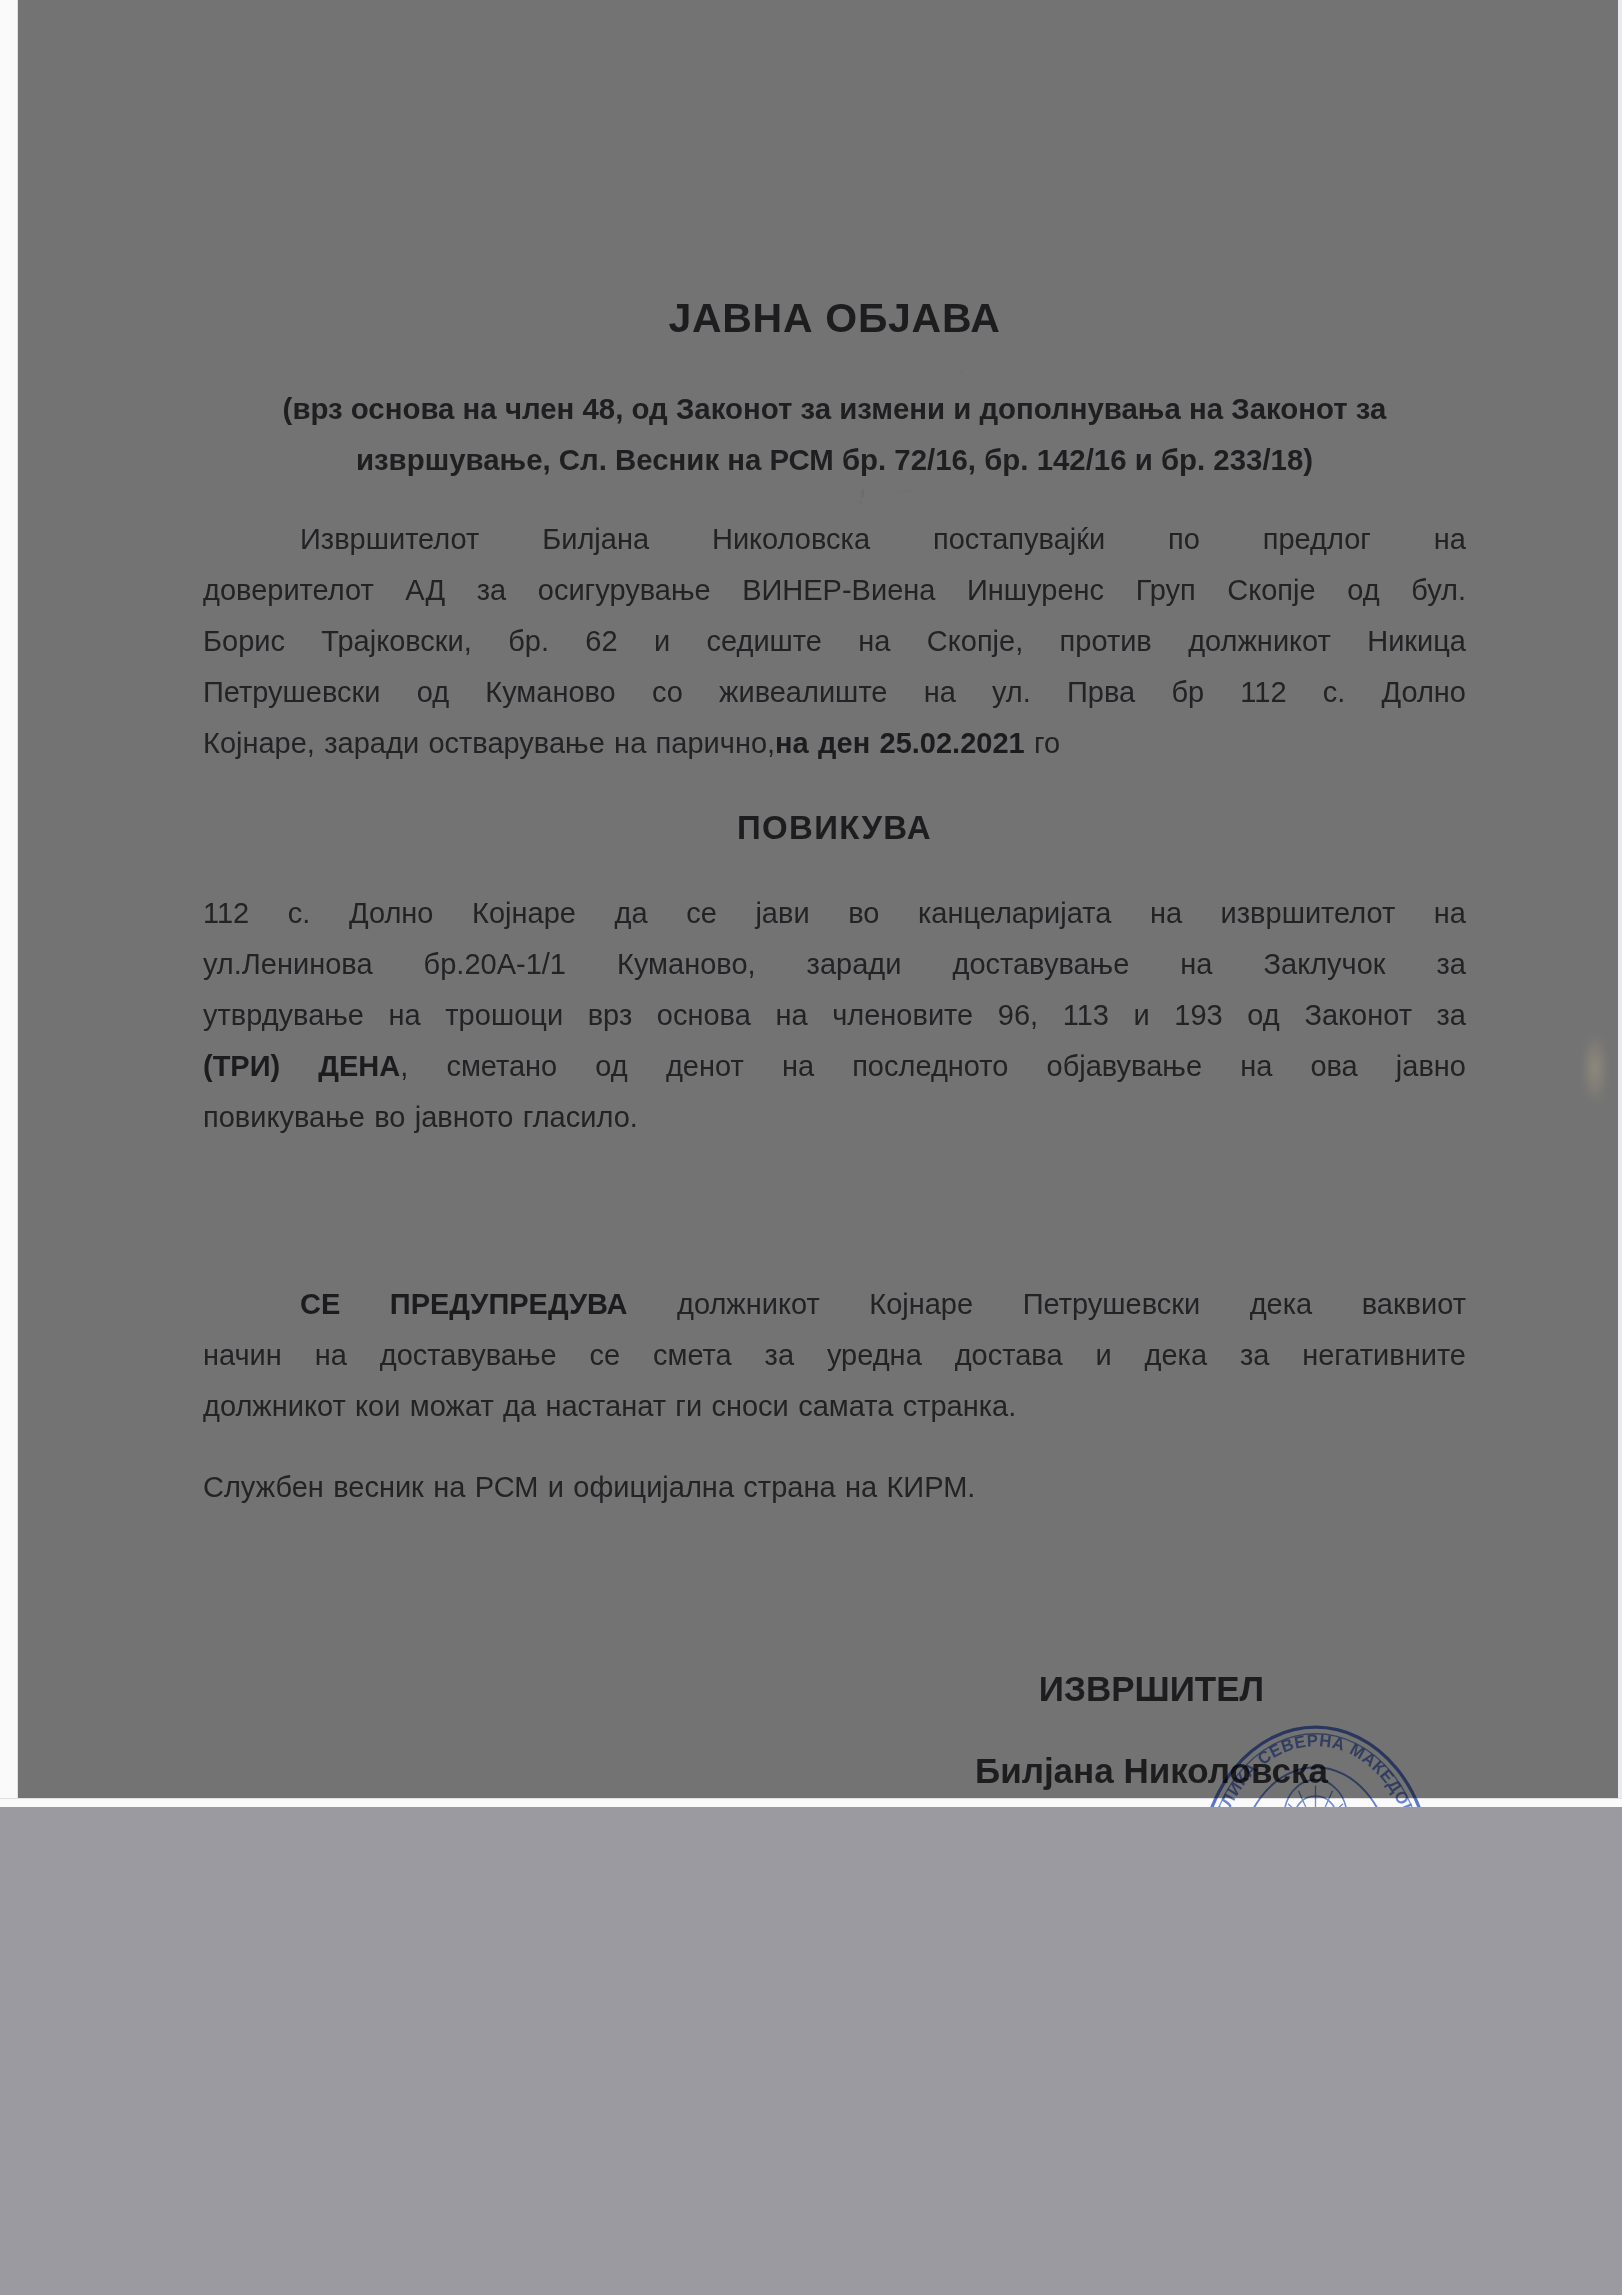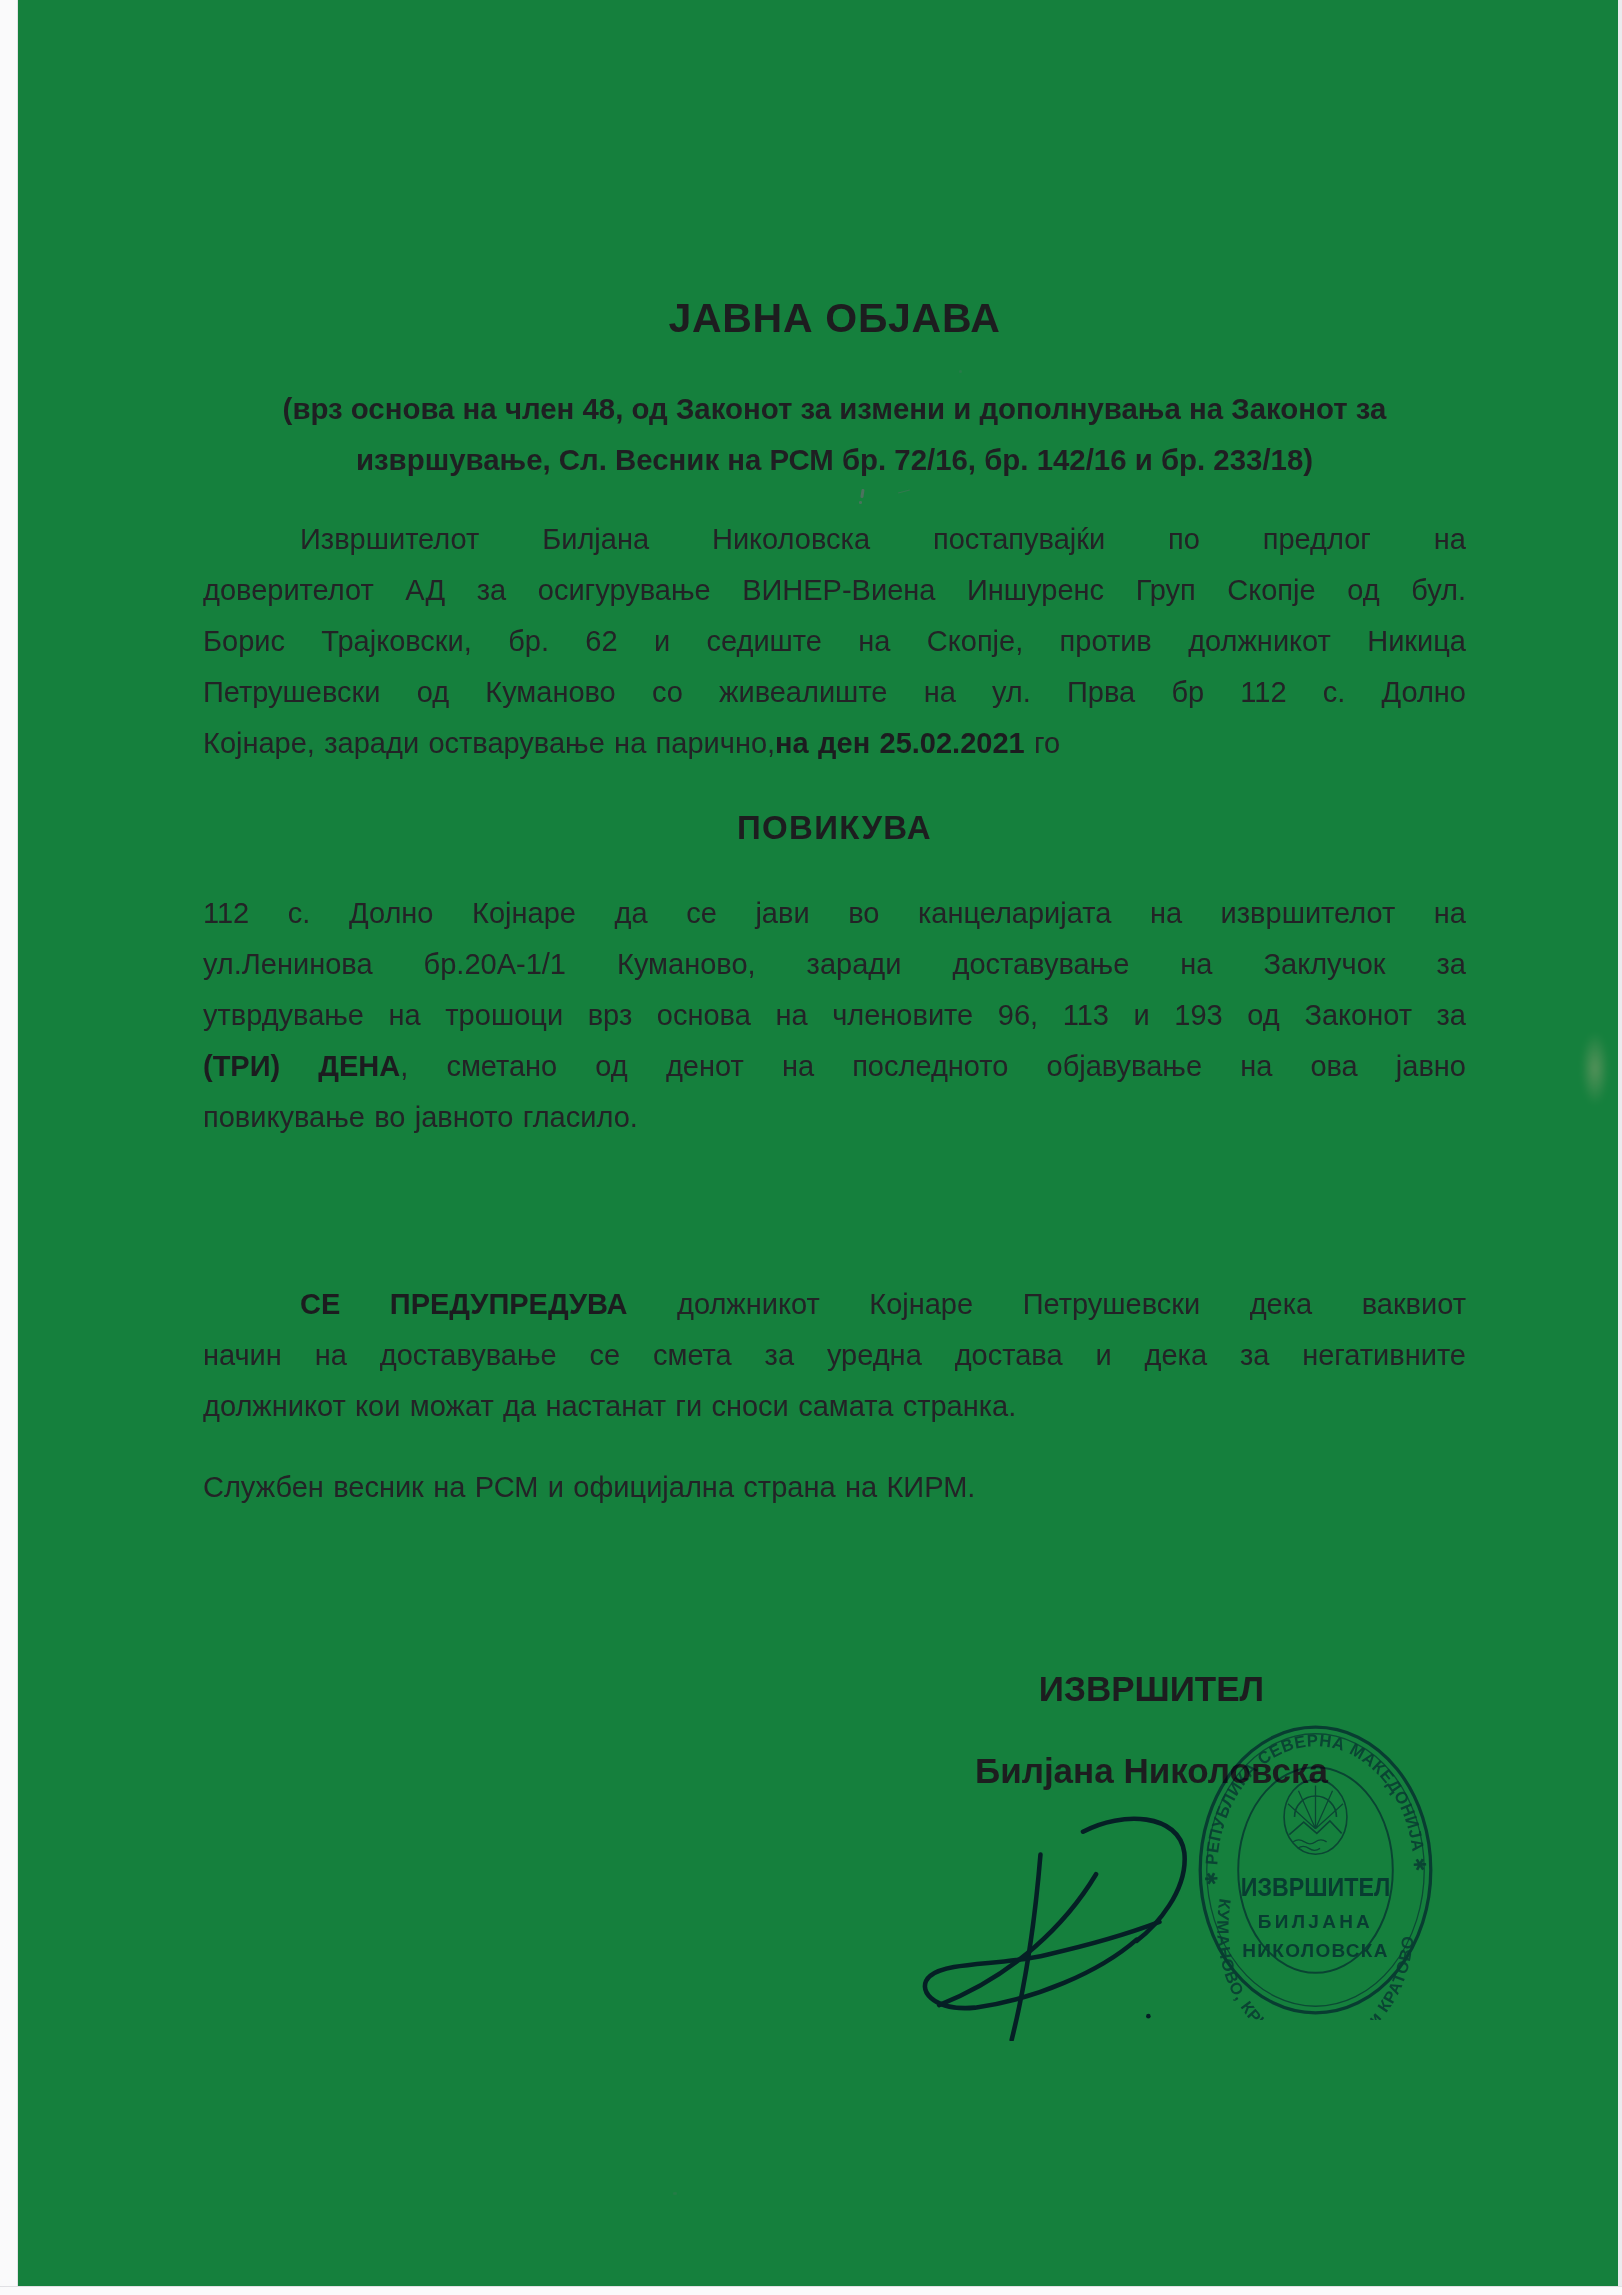--- a/index.html
+++ b/index.html
@@ -1,19 +1,19 @@
 <!DOCTYPE html>
 <html lang="mk" style="font-size:10.5px"><head>
 <meta charset="utf-8">
 <style>
   html,body{margin:0;padding:0;background:#9a9aa0;}
   .page{
     position:relative;
-    width:1623px;height:2295px;
-    background:#15803d;
+    width:1623px;height:1807px;
+    background:#737373;
     overflow:hidden;
     font-family:"Liberation Sans","DejaVu Sans",sans-serif;
     color:#212124;
   }
   
   .edge-left{position:absolute;left:0;top:0;bottom:0;width:17px;background:#fafafb;border-right:0.7px solid #e2e2e6;}
   .edge-right{position:absolute;right:0;top:0;bottom:0;width:4.6px;background:#ebebee;}
   .edge-bottom{position:absolute;left:0;right:0;bottom:0;height:8.5px;background:#fafafb;border-top:0.7px solid #e0e0e4;}
 
   .textblock{position:absolute;left:203px;width:1263px;}

